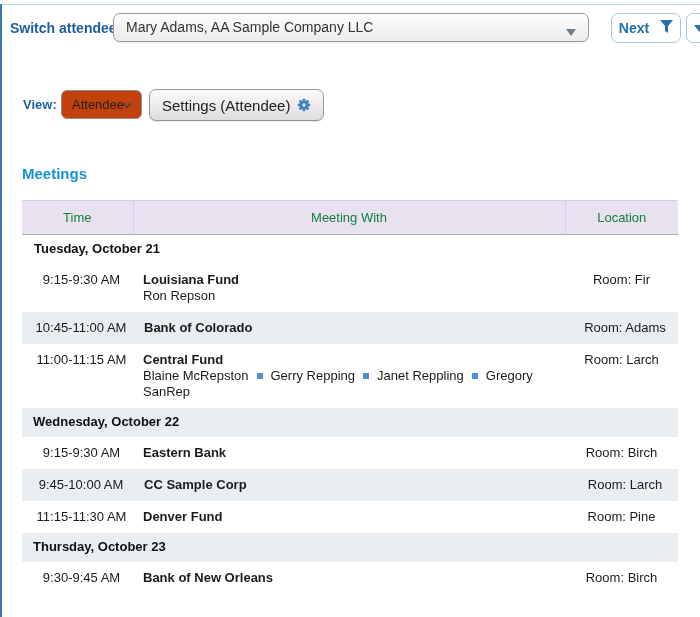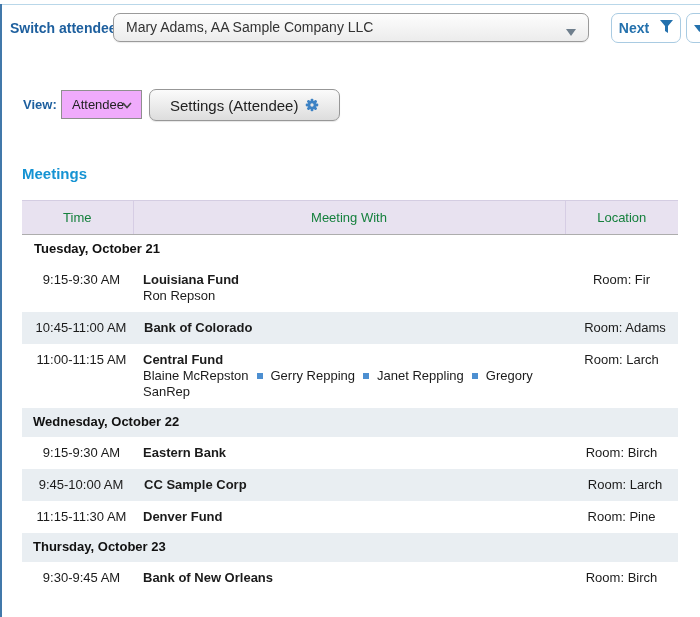--- a/index.html
+++ b/index.html
@@ -31,28 +31,28 @@
     display:flex;align-items:center;justify-content:center;gap:11px;
   }
   .next-btn{position:absolute;left:611px;top:0;width:70px;}
   .more-btn{position:absolute;left:686px;top:0;width:40px;justify-content:flex-start;padding-left:7px;}
 
   
   .viewbar{position:absolute;left:0;top:89px;width:700px;height:32px;}
   .view-label{position:absolute;left:23px;top:0;line-height:31px;font-size:13px;font-weight:bold;color:#1d5f9e;}
   .view-select{
     position:absolute;left:61px;top:1px;width:81px;height:29px;box-sizing:border-box;
-    border:1px solid #8f8f8f;border-radius:0;background:#f0abfc;
+    border:1px solid #8f8f8f;border-radius:6px;background:#c2410c;
     font-size:13px;color:#222;cursor:pointer;
   }
   .view-select .val{position:absolute;left:10px;top:0;line-height:27px;}
   .view-select .chev{position:absolute;right:9px;top:8px;color:#444;font-size:11px;}
   .settings-btn{
     position:absolute;left:149px;top:0;height:32px;box-sizing:border-box;
-    padding:0 20px;border:1px solid #979797;border-radius:7px;
+    padding:0 12px;border:1px solid #979797;border-radius:7px;
     background:linear-gradient(#fbfbfb,#dddddd);
     box-shadow:0 1px 1px rgba(0,0,0,.1);
     font-size:15px;color:#222;cursor:pointer;
     display:flex;align-items:center;gap:7px;
   }
 
   
   .meetings-heading{position:absolute;left:22px;top:165px;font-size:15px;font-weight:bold;color:#1593d3;}
 
   .meetings-table{

